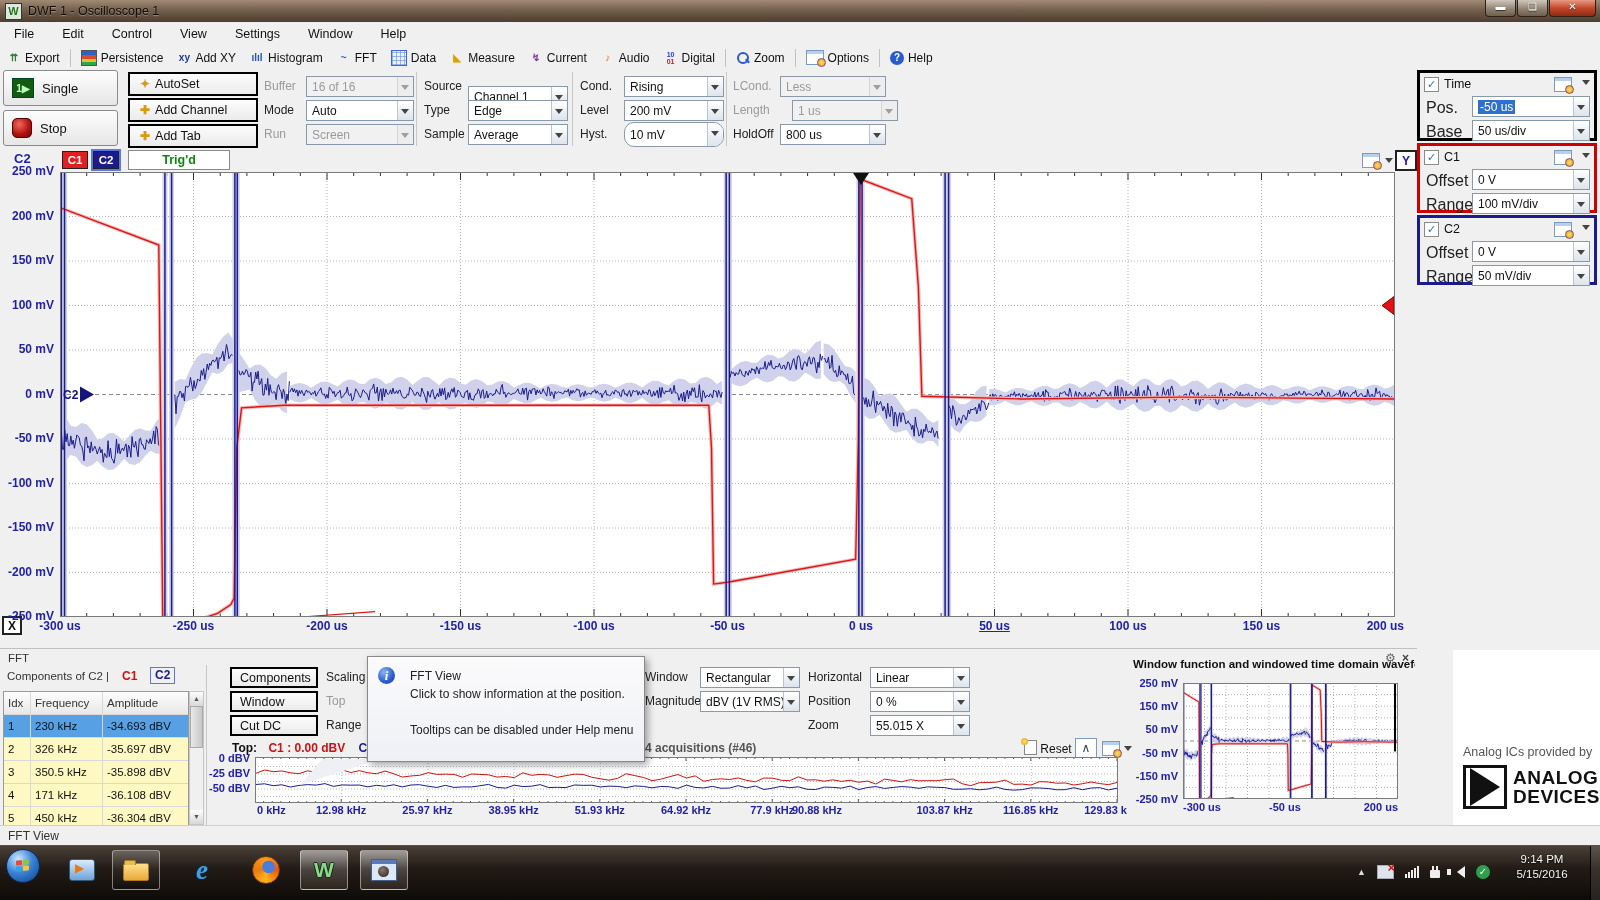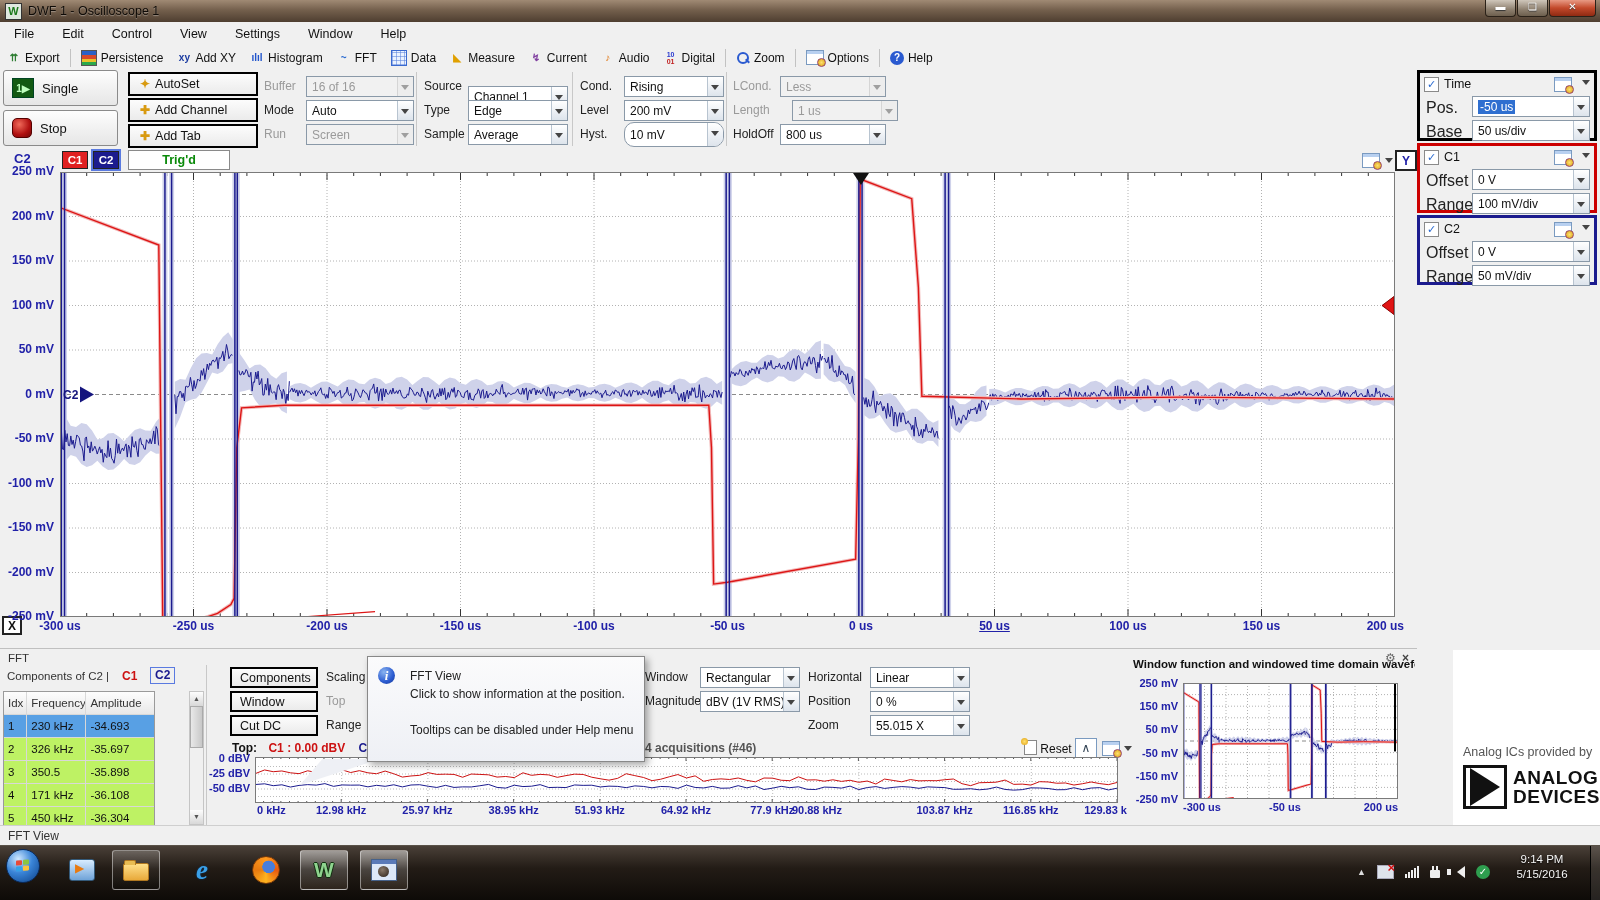--- a/index.html
+++ b/index.html
@@ -77,21 +77,21 @@
      color:#0a8a0a;font-weight:bold;font-size:12.5px;display:flex;align-items:center;justify-content:center;box-sizing:border-box;}
   #scope-status{position:absolute;left:244px;top:3px;font-size:12px;font-weight:bold;color:#333;}
   .axlab{position:absolute;color:#2121a8;font-weight:bold;font-size:12px;}
   .sqbtn{position:absolute;background:#fff;border:2px solid #222;font-weight:bold;font-size:12px;
      display:flex;align-items:center;justify-content:center;box-sizing:border-box;}
   
   #fft-sec{position:absolute;left:0;top:648px;width:1417px;height:177px;background:#f0f0f0;border-top:1px solid #c0c0c0;}
   #fft-title{position:absolute;left:8px;top:3px;font-size:11.5px;color:#333;}
   .dockico{position:absolute;top:2px;font-size:12px;color:#666;}
   .fft-panel-text{font-size:11.5px;color:#333;}
-  #comp-table{position:absolute;left:3px;top:42px;width:152px;background:#bef264;border:1px solid #9a9a9a;box-sizing:border-box;}
+  #comp-table{position:absolute;left:3px;top:42px;width:186px;background:#fef9c3;border:1px solid #9a9a9a;box-sizing:border-box;}
   .trow{display:flex;height:22px;line-height:22px;border-bottom:1px solid #d8d8d8;font-size:11.5px;}
   .trow span{padding:0 4px;overflow:hidden;box-sizing:border-box;}
   .c-idx{width:27px;border-right:1px solid #d8d8d8;}
   .c-frq{width:72px;border-right:1px solid #d8d8d8;}
   .c-amp{width:83px;}
   .thead{background:linear-gradient(#fdfdfd,#e8e8e8);font-size:11.5px;color:#333;}
   .trow.sel{background:#58a0e4;}
   .sbar{position:absolute;left:189px;top:42px;width:15px;height:134px;background:#f0f0f0;border:1px solid #c5c5c5;box-sizing:border-box;}
   .sbtn{position:absolute;left:0;width:13px;height:14px;background:linear-gradient(#fdfdfd,#d8d8d8);
      font-size:7px;color:#555;text-align:center;line-height:14px;}

